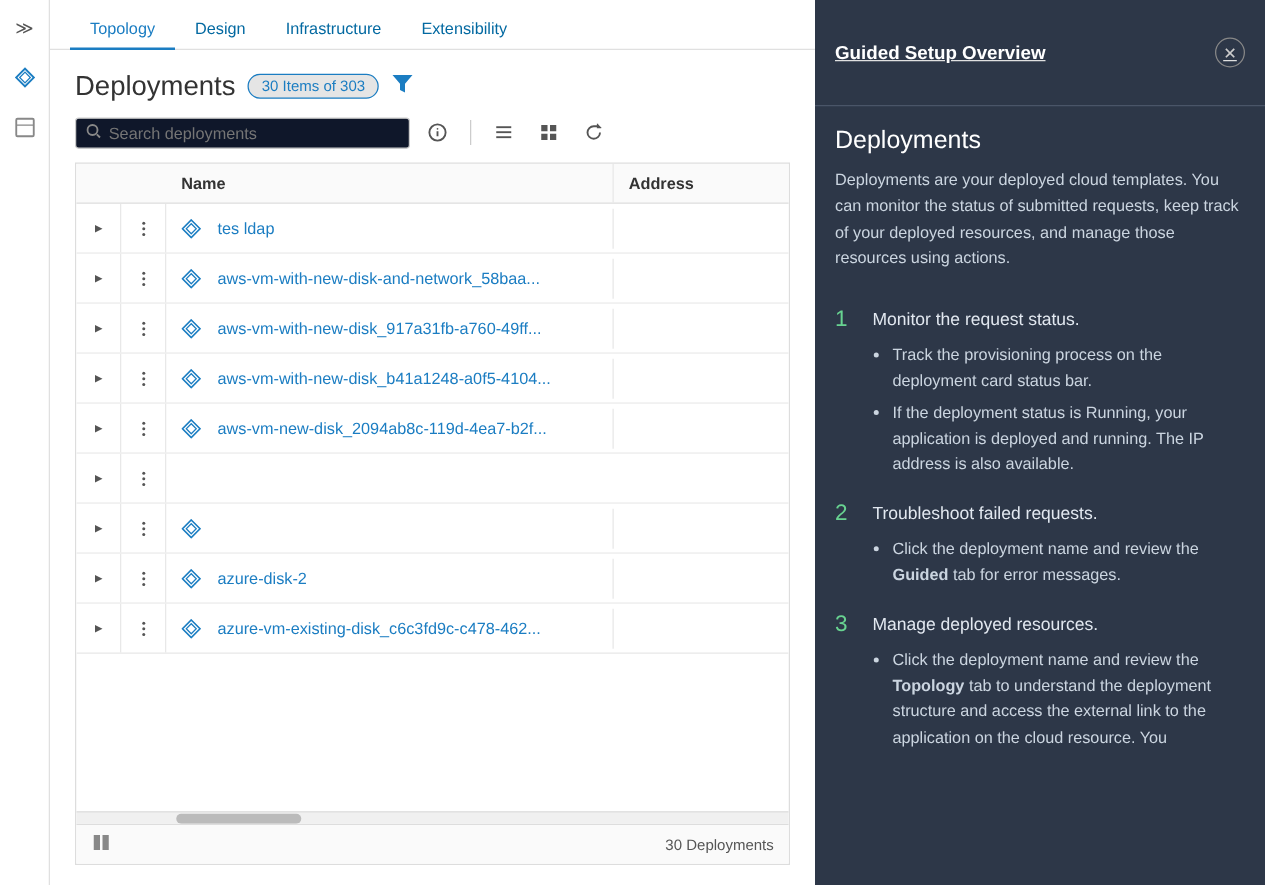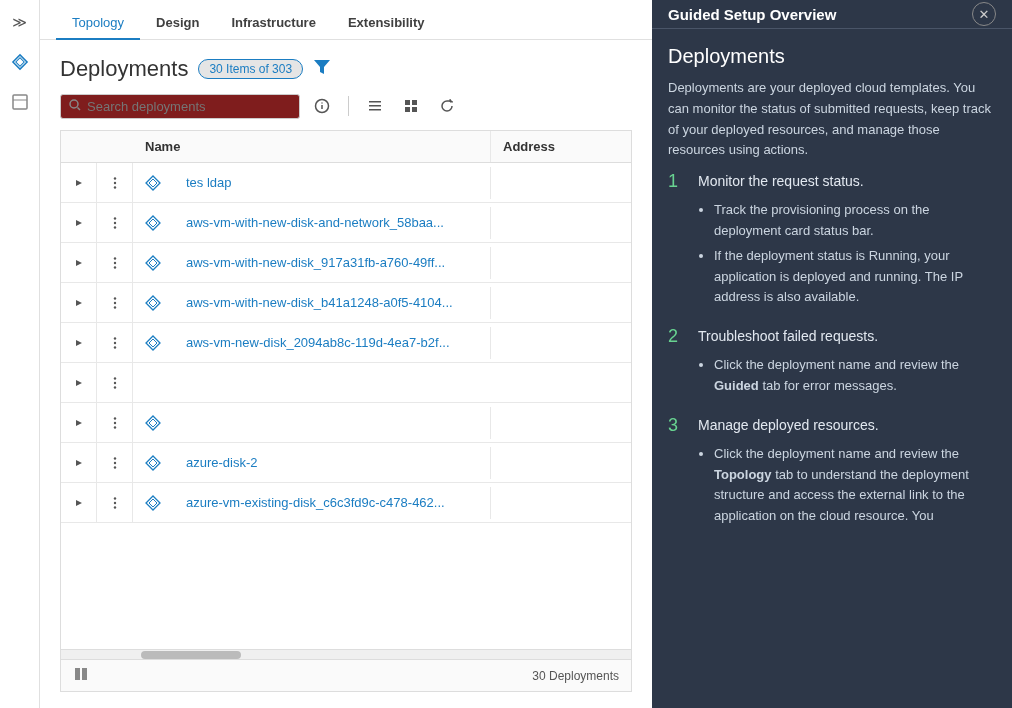--- a/index.html
+++ b/index.html
@@ -54,25 +54,24 @@
       background: #fff;
       padding: 0 16px;
       height: 40px;
       align-items: flex-end;
       flex-shrink: 0;
     }
     .nav-tab {
       padding: 8px 16px;
       cursor: pointer;
       font-size: 13px;
-      color: #404040;
+      color: #0369a1;
       border-bottom: 2px solid transparent;
       margin-bottom: -1px;
       white-space: nowrap;
-      font-weight: bold;
     }
     .nav-tab.active {
       color: #1b7dc2;
       border-bottom: 2px solid #1b7dc2;
       font-weight: 500;
     }
 
     
     .page-area {
       flex: 1;
@@ -115,22 +114,22 @@
       gap: 8px;
       margin-bottom: 10px;
       flex-shrink: 0;
     }
     .search-box {
       display: flex;
       align-items: center;
       border: 1px solid #ccc;
       border-radius: 3px;
       padding: 4px 8px;
-      width: 240px;
-      background: #7f1d1d;
+      width: 268px;
+      background: #0f172a;
       gap: 6px;
     }
     .search-box input {
       border: none;
       outline: none;
       font-size: 13px;
       color: #999;
       width: 100%;
       background: transparent;
     }
@@ -203,21 +202,21 @@
       color: #555;
       cursor: pointer;
       align-self: stretch;
       border-right: 1px solid #e8e8e8;
     }
     .cell-name {
       flex: 1;
       padding: 8px 12px;
       display: flex;
       align-items: center;
-      gap: 25px;
+      gap: 13px;
       border-right: 1px solid #e8e8e8;
       color: #1b7dc2;
       cursor: pointer;
       font-size: 13px;
     }
     .cell-address {
       width: 140px;
       flex-shrink: 0;
       padding: 8px 12px;
       font-size: 13px;
@@ -257,23 +256,24 @@
       color: #e0e0e0;
       flex-shrink: 0;
       display: flex;
       flex-direction: column;
       overflow: hidden;
     }
     .panel-header {
       display: flex;
       align-items: center;
       justify-content: space-between;
-      padding: 2px 16px;
+      padding: 30px 16px;
       border-bottom: 1px solid #4a5568;
       flex-shrink: 0;
+      text-decoration: underline;
     }
     .panel-title {
       font-size: 15px;
       font-weight: 600;
       color: #fff;
     }
     .close-btn {
       width: 24px;
       height: 24px;
       border-radius: 50%;
@@ -296,21 +296,21 @@
     .panel-section-title {
       font-size: 20px;
       font-weight: 400;
       color: #fff;
       margin-bottom: 10px;
     }
     .panel-desc {
       font-size: 13px;
       color: #cbd5e0;
       line-height: 1.6;
-      margin-bottom: 10px;
+      margin-bottom: 28px;
     }
     .step {
       margin-bottom: 18px;
     }
     .step-header {
       display: flex;
       align-items: flex-start;
       gap: 10px;
       margin-bottom: 8px;
     }

